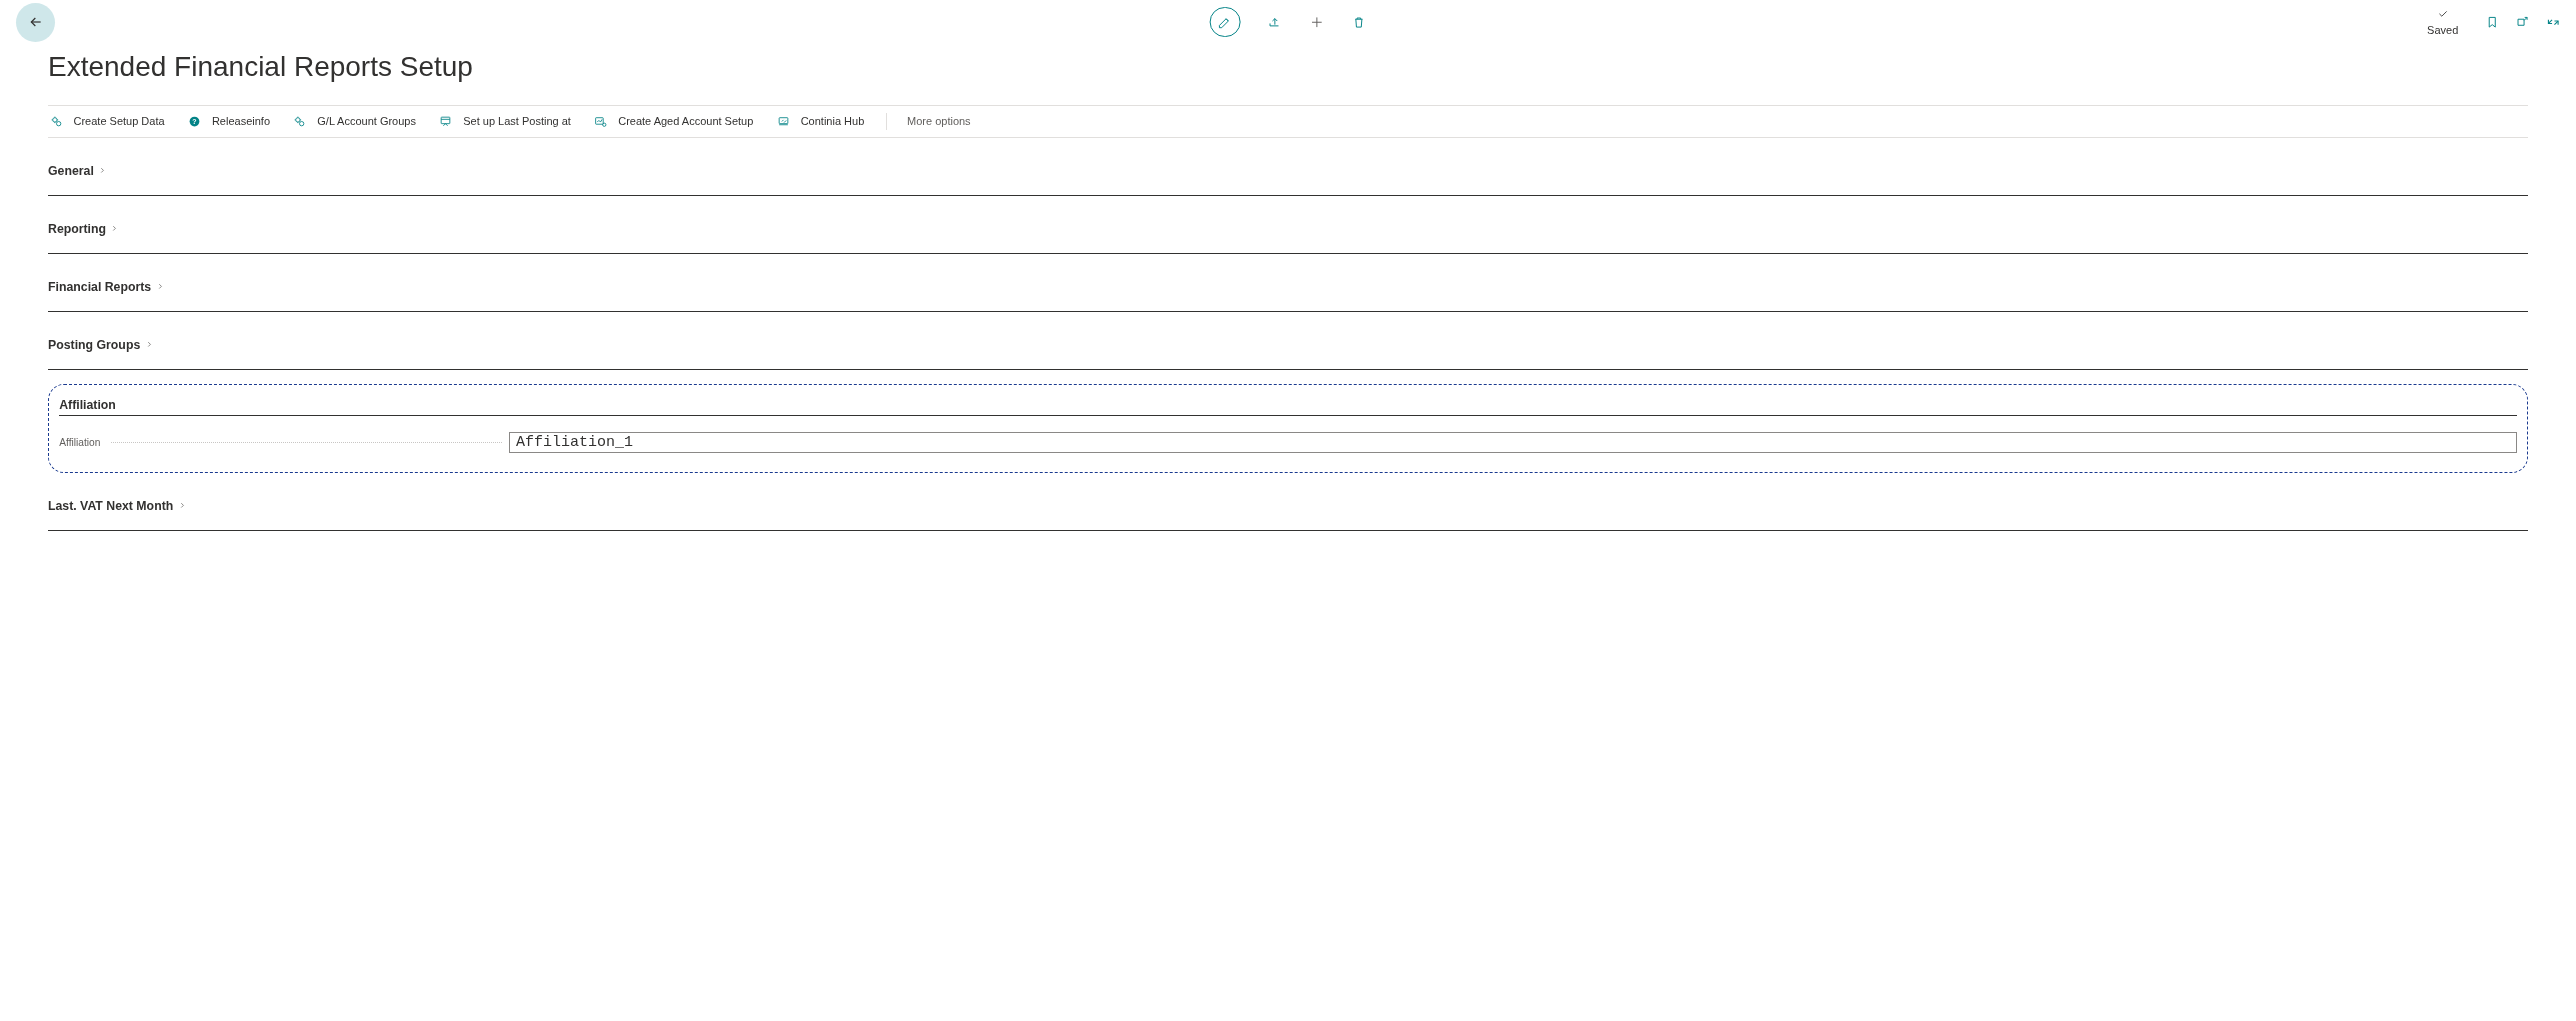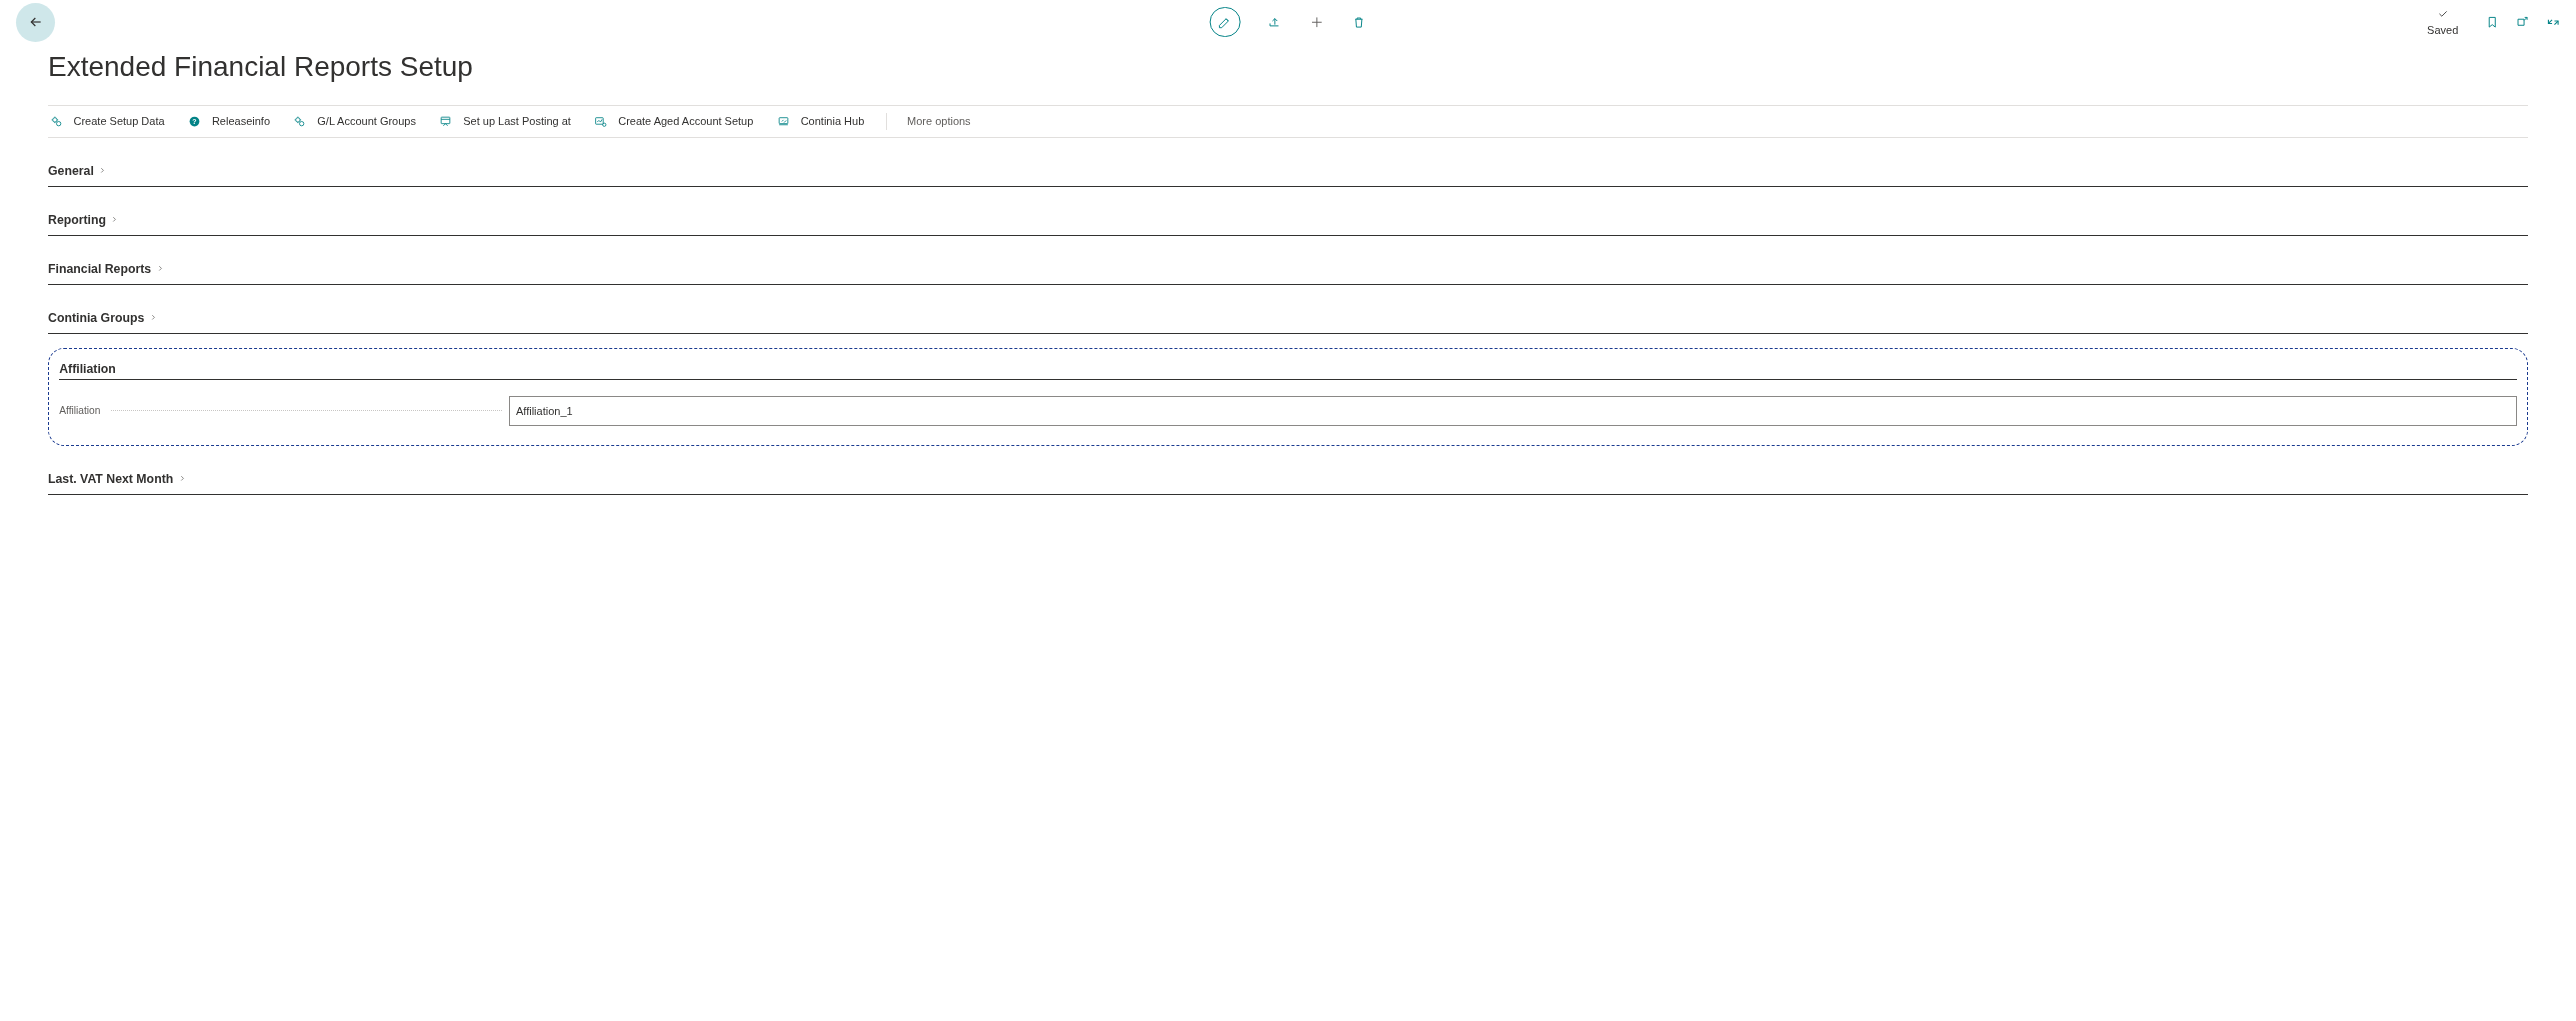--- a/index.html
+++ b/index.html
@@ -83,21 +83,21 @@
     .section {
       margin-top: 26px;
     }
     .section-hdr {
       display: flex;
       align-items: center;
       gap: 4.4px;
       font-size: 12.3px;
       font-weight: 600;
       color: #323130;
-      padding-bottom: 8px;
+      padding-bottom: 17px;
       border-bottom: 0.7px solid #323130;
       cursor: pointer;
     }
     .section-hdr svg { width: 8.7px; height: 8.7px; stroke: #605e5c; }
 
     .highlight-box {
       margin-top: 14px;
       border: 1.5px dashed #1a3a8f;
       border-radius: 16px;
       padding: 13px 10.2px 19px 10.2px;
@@ -130,26 +130,26 @@
     }
     .dots {
       flex: 1;
       border-bottom: 1.5px dotted #c8c6c4;
       height: 0.7px;
       margin-left: 2.9px;
       margin-right: 7.3px;
     }
     .field-input {
       flex: 1;
-      height: 30px;
+      height: 21px;
       border: 0.7px solid #8a8886;
       padding: 0 5.8px;
-      font-size: 11px;
+      font-size: 15px;
       color: #323130;
-      font-family: Liberation Sans, sans-serif;
+      font-family: Liberation Mono, monospace;
     }
   </style>
 </head>
 <body>
 
 <div class="top-bar">
   <div class="back-btn">
     <svg viewBox="0 0 24 24" fill="none" stroke="currentColor" stroke-width="1.8">
         <path d="M19 12H5"></path>
         <path d="M11 18l-6-6 6-6"></path>
@@ -305,21 +305,21 @@
     <div class="section-hdr">
       <span>Financial Reports</span>
       <svg viewBox="0 0 24 24" fill="none" stroke="#605e5c" stroke-width="2">
           <path d="M9 6l6 6-6 6"></path>
         </svg>
     </div>
   </div>
 
   <div class="section">
     <div class="section-hdr">
-      <span>Continia Groups</span>
+      <span>Posting Groups</span>
       <svg viewBox="0 0 24 24" fill="none" stroke="#605e5c" stroke-width="2">
           <path d="M9 6l6 6-6 6"></path>
         </svg>
     </div>
   </div>
 
   <div class="highlight-box">
     <div class="section-hdr-nochev">Affiliation</div>
     <div class="field-row">
       <div class="field-label-wrap">

